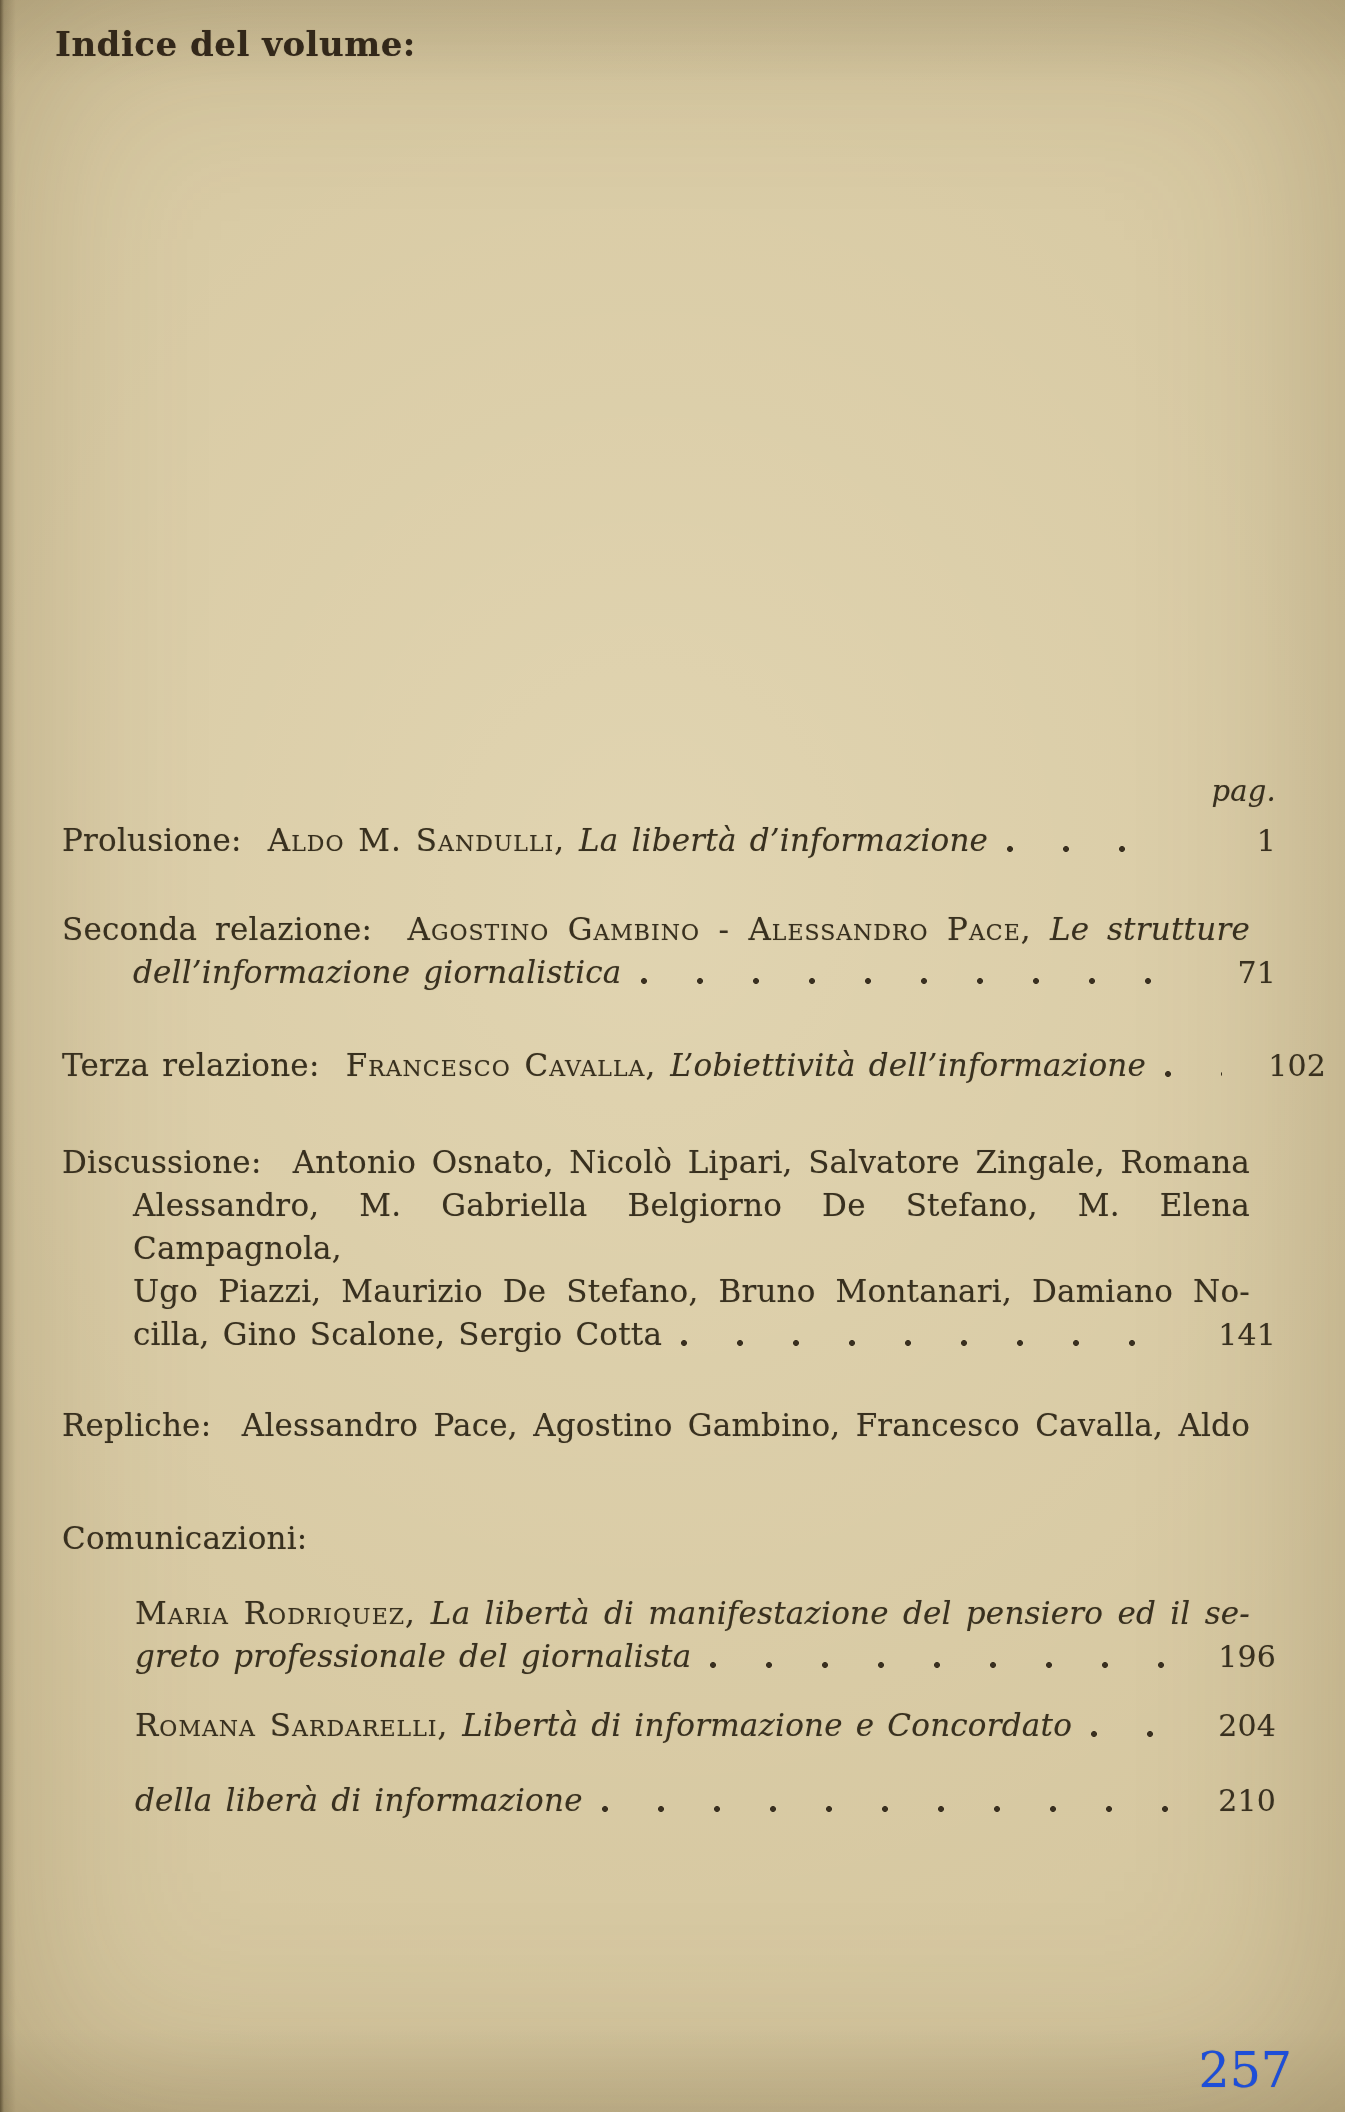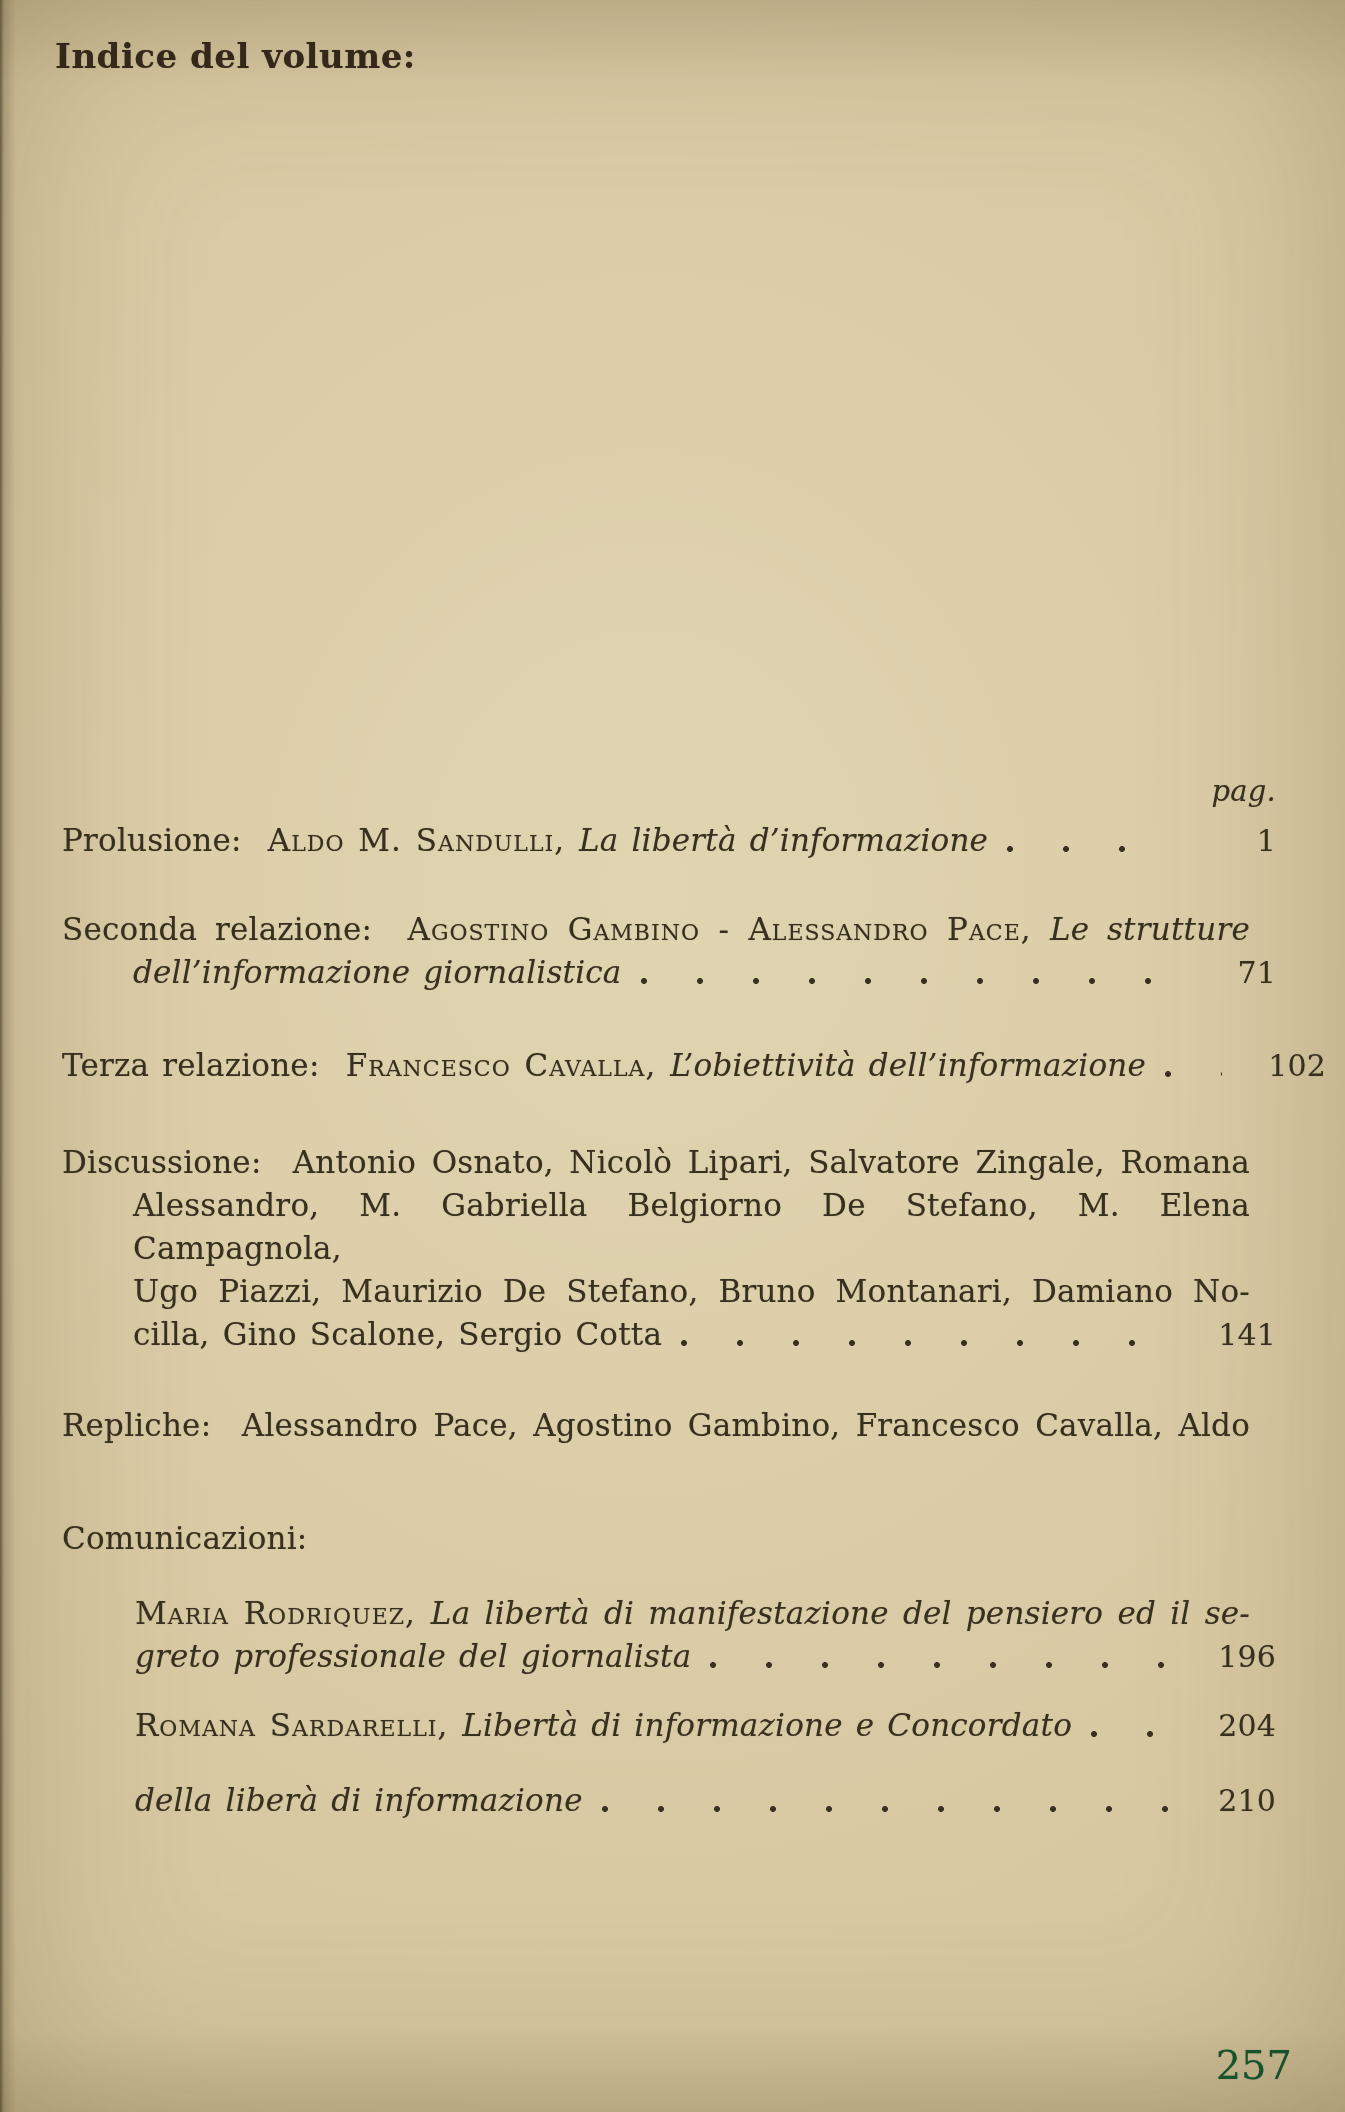--- a/index.html
+++ b/index.html
@@ -15,21 +15,21 @@
       radial-gradient(130% 95% at 48% 42%, rgba(255,248,224,0.30) 0%, rgba(255,248,224,0.10) 45%, rgba(0,0,0,0) 70%),
       linear-gradient(180deg, rgba(70,55,25,0.10) 0%, rgba(0,0,0,0) 4%, rgba(0,0,0,0) 96%, rgba(70,55,25,0.10) 100%);
     color: #38301f;
   }
   .vignette {
     position: absolute; inset: 0; pointer-events: none;
     box-shadow: inset 0 0 200px rgba(95,75,38,0.30);
   }
   .page-title {
     position: absolute;
-    left: 55px; top: 36px;
+    left: 55px; top: 24px;
     font-size: 34px;
     font-weight: bold;
     letter-spacing: 0.5px;
     color: #33281a;
     text-shadow: 0 0 1px rgba(50,38,20,0.4);
   }
   .toc {
     position: absolute;
     left: 0; right: 16px; top: 770px;
     padding: 0 53px 0 62px;
@@ -72,22 +72,22 @@
   }
   .pageno {
     flex: 0 0 auto;
     width: 88px;
     text-align: right;
     font-size: 30px;
   }
   .folio {
     position: absolute;
     right: 53px; top: 2042px;
-    font-size: 40px;
-    color: #14532d;
+    font-size: 49px;
+    color: #1d4ed8;
     text-shadow: 0 0 1px rgba(55,42,22,0.35);
   }
 </style>
 </head>
 <body>
 
 <div class="vignette"></div>
 
 <div class="page-title">Indice del volume:</div>
 

